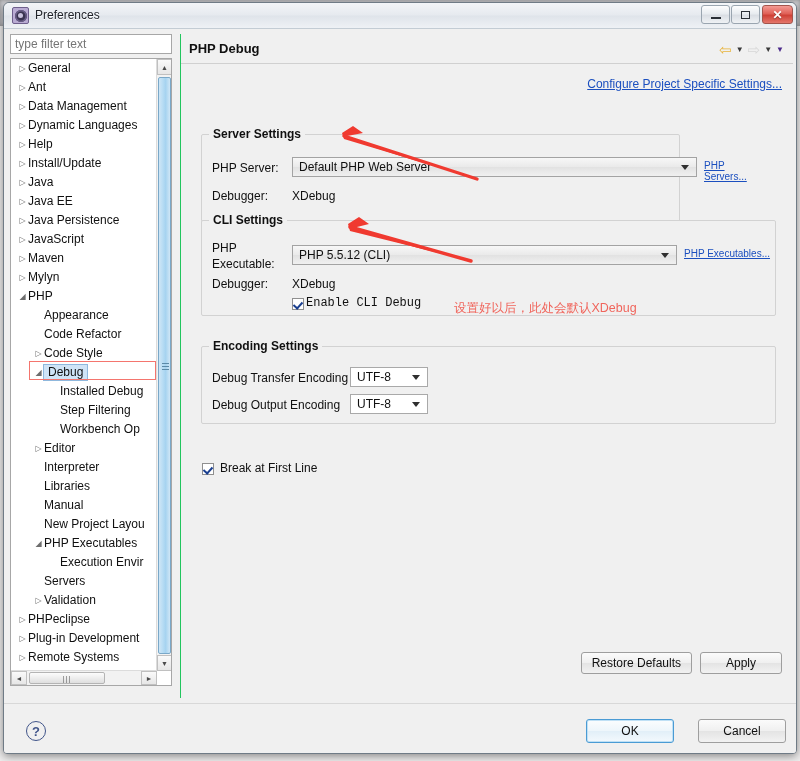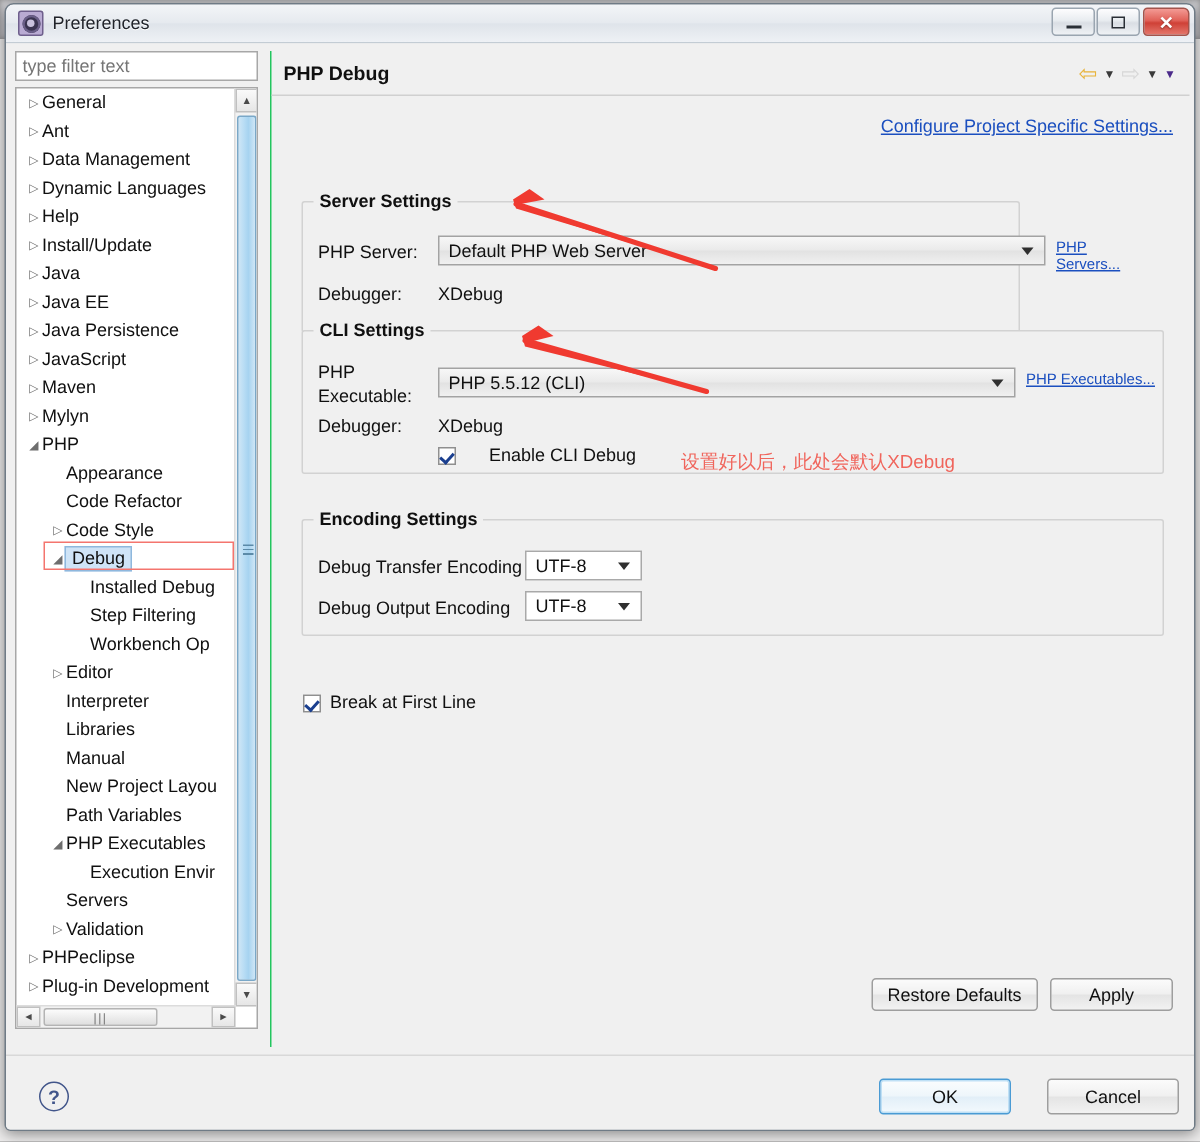--- a/index.html
+++ b/index.html
@@ -358,21 +358,20 @@
               <div class="titem lv1"><span class="arr">▷</span><span class="lbl">Code Style</span></div>
               <div class="titem lv1 sel"><span class="arr">◢</span><span class="lbl">Debug</span></div>
               <div class="titem lv2"><span class="arr"></span><span class="lbl">Installed Debug</span></div>
               <div class="titem lv2"><span class="arr"></span><span class="lbl">Step Filtering</span></div>
               <div class="titem lv2"><span class="arr"></span><span class="lbl">Workbench Op</span></div>
               <div class="titem lv1"><span class="arr">▷</span><span class="lbl">Editor</span></div>
               <div class="titem lv1"><span class="arr"></span><span class="lbl">Interpreter</span></div>
               <div class="titem lv1"><span class="arr"></span><span class="lbl">Libraries</span></div>
               <div class="titem lv1"><span class="arr"></span><span class="lbl">Manual</span></div>
               <div class="titem lv1"><span class="arr"></span><span class="lbl">New Project Layou</span></div>
-              <div class="titem lv1"><span class="arr"></span><span class="lbl">Path Variables</span></div>
               <div class="titem lv1"><span class="arr">◢</span><span class="lbl">PHP Executables</span></div>
               <div class="titem lv2"><span class="arr"></span><span class="lbl">Execution Envir</span></div>
               <div class="titem lv1"><span class="arr"></span><span class="lbl">Servers</span></div>
               <div class="titem lv1"><span class="arr">▷</span><span class="lbl">Validation</span></div>
               <div class="titem lv0"><span class="arr">▷</span><span class="lbl">PHPeclipse</span></div>
               <div class="titem lv0"><span class="arr">▷</span><span class="lbl">Plug-in Development</span></div>
               <div class="titem lv0"><span class="arr">▷</span><span class="lbl">Remote Systems</span></div>
             </div>
 
           <div id="tree-vsb">
@@ -444,21 +443,21 @@
             <span>PHP 5.5.12 (CLI)</span>
             <span class="arrow"></span>
           </div>
 
           <div class="link" style="left:482px; top:27px;">PHP Executables...</div>
 
           <div class="fld-label" style="left:10px; top:56px;">Debugger:</div>
           <div class="fld-value" style="left:90px; top:56px;">XDebug</div>
 
           <div class="cbox checked" style="left:90px; top:77px;"></div>
-          <div class="cbox-label" style="left:124px; top:75px;">Enable CLI Debug</div>
+          <div class="cbox-label" style="left:104px; top:75px;font-family:Liberation Mono, monospace;">Enable CLI Debug</div>
         </div>
 
         <div class="group" id="grp-encoding">
           <div class="legend">Encoding Settings</div>
 
           <div class="fld-label" style="left:10px; top:24px;">Debug Transfer Encoding</div>
           <div class="combo white" style="left:148px; top:20px; width:78px;">
             <span>UTF-8</span>
             <span class="arrow"></span>
           </div>

